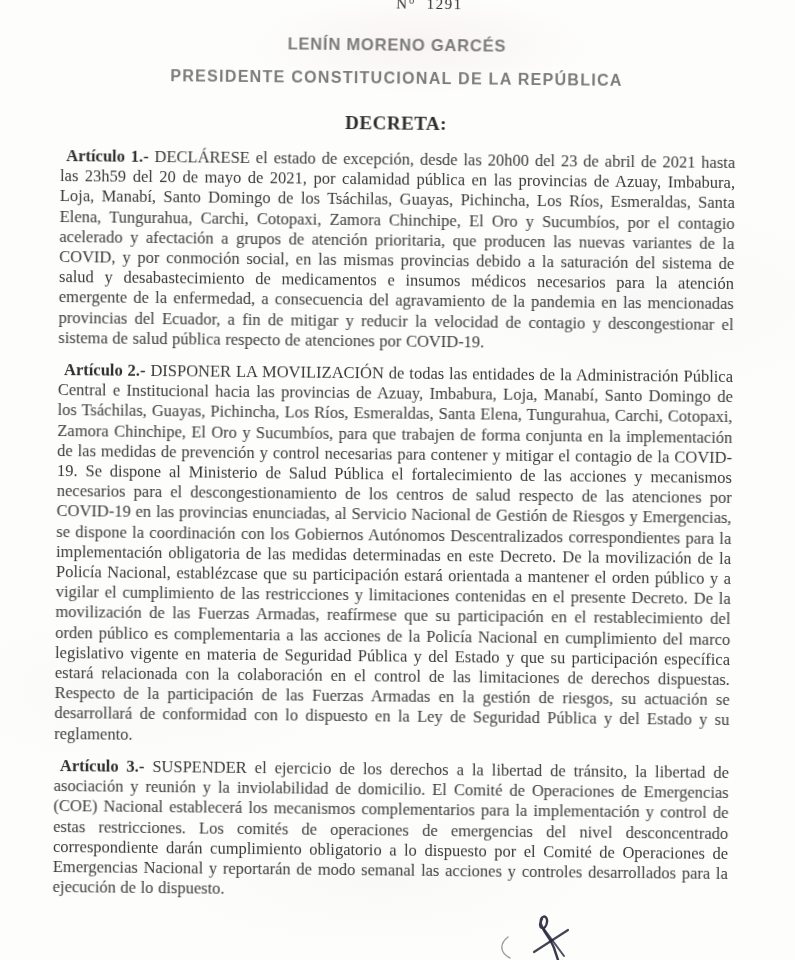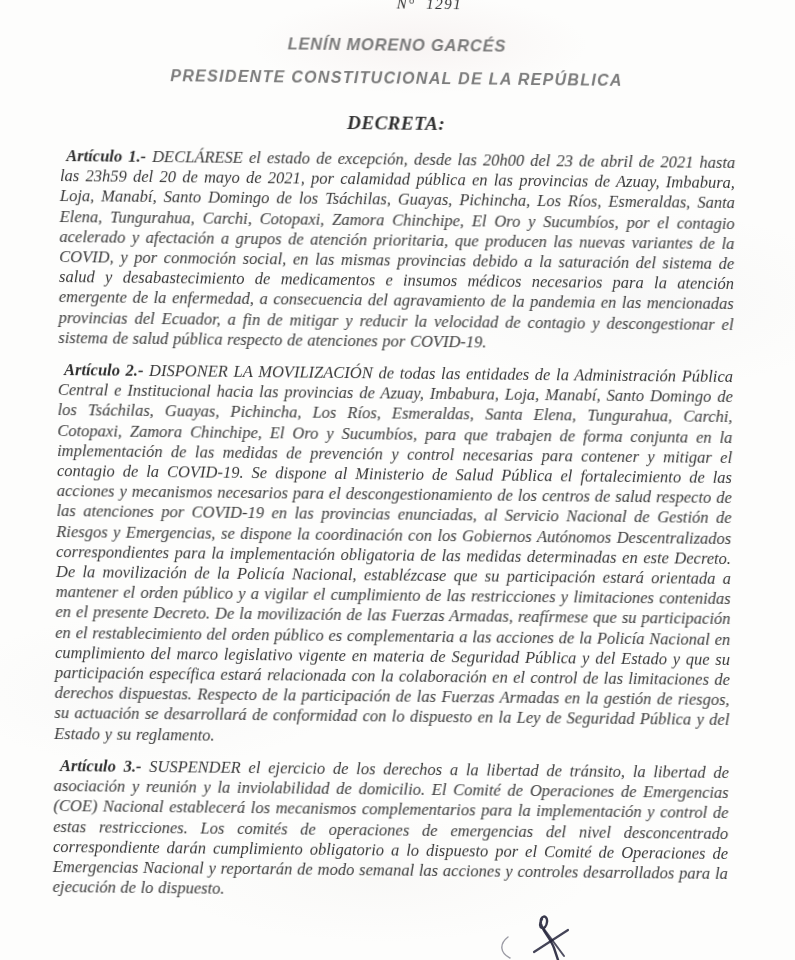--- a/index.html
+++ b/index.html
@@ -7,21 +7,20 @@
     position:relative;
     width:795px;height:960px;
     overflow:hidden;
     background:
       radial-gradient(240px 70px at 420px 45px,  rgba(216,186,186,0.14), transparent 70%),
       radial-gradient(320px 130px at 640px 300px, rgba(188,188,194,0.08), transparent 70%),
       radial-gradient(280px 110px at 150px 690px, rgba(188,188,194,0.07), transparent 70%),
       radial-gradient(300px 90px  at 380px 880px, rgba(200,195,190,0.07), transparent 70%),
       #fdfdfc;
     font-family:"Liberation Serif","DejaVu Serif",serif;
-    font-style:italic;
   }
   .tilt{
     transform:rotate(0.6deg);
     transform-origin:60px 0;
     filter:blur(0.24px);
   }
   .doc-number{
     margin-top:-8px;
     text-align:center;
     padding-left:64px;

